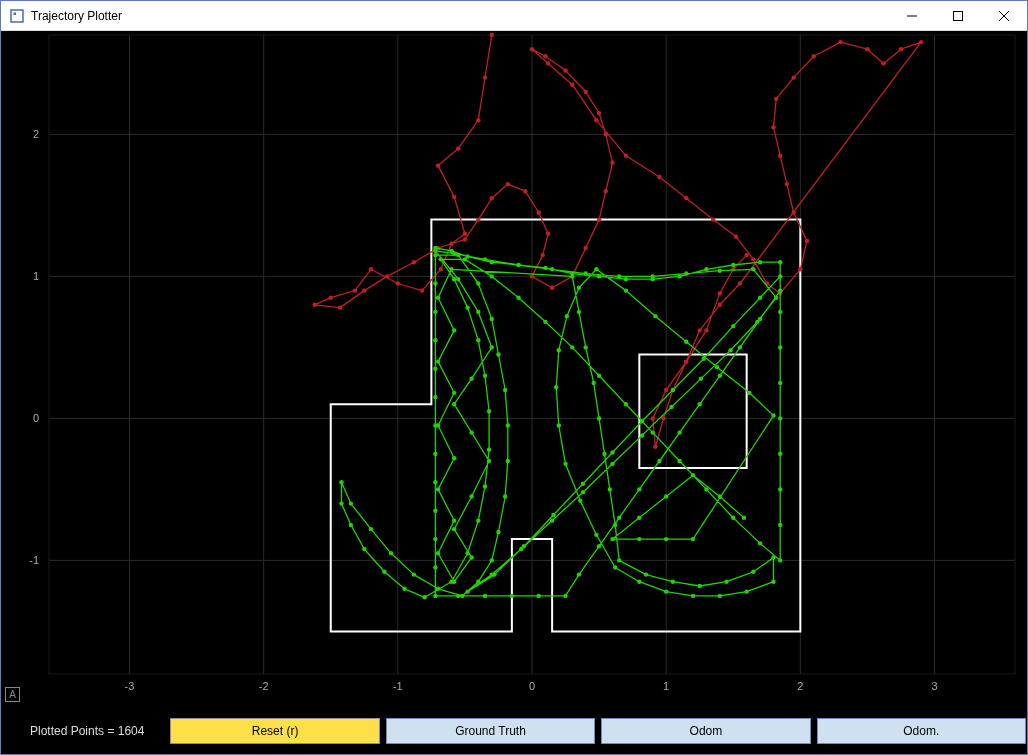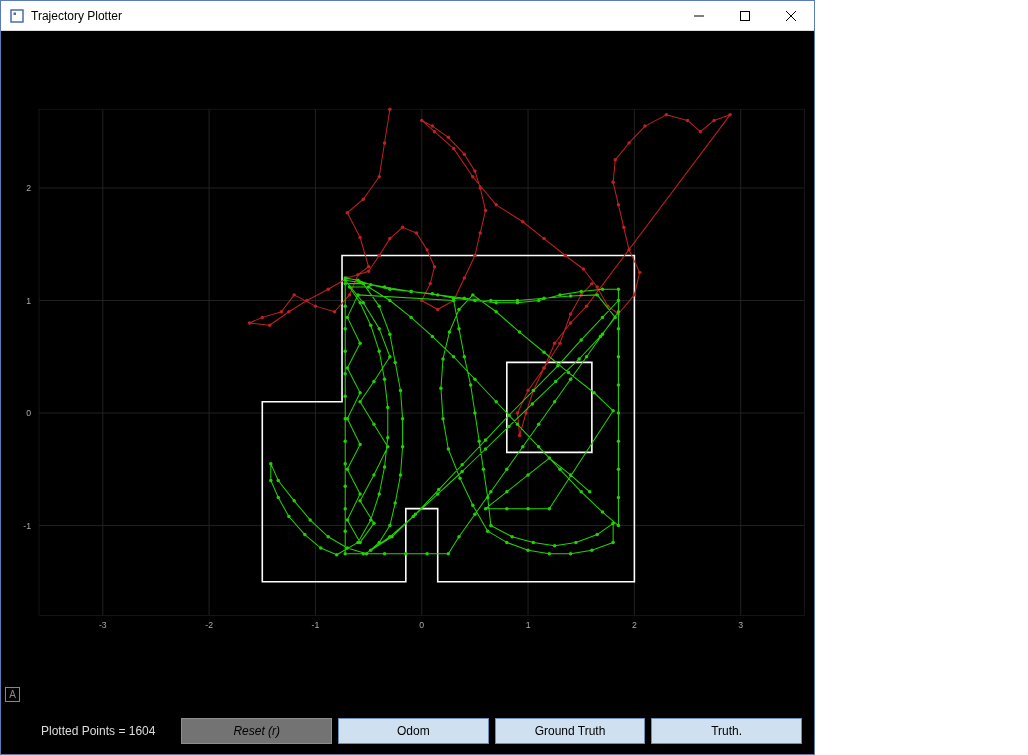--- a/index.html
+++ b/index.html
@@ -5,21 +5,21 @@
   * { box-sizing: border-box; margin: 0; padding: 0; }
   body {
     font-family: "Segoe UI", Tahoma, sans-serif;
     font-size: 12px;
     background: #fff;
     width: 1028px;
     height: 755px;
     overflow: hidden;
   }
   .window {
-    width: 815px;
+    width: 1028px;
     height: 755px;
     border: 1px solid #5a7db8;
     background: #fff;
     display: flex;
     flex-direction: column;
   }
   .titlebar {
     height: 30px;
     background: #fff;
     display: flex;
@@ -75,44 +75,43 @@
     background:#000;
   }
 
   .bottom-bar {
     position:absolute;
     left:0;right:0;bottom:0;
     height:46px;
     background:#000;
     display:flex;
     align-items:center;
-    padding:0 12px;
+    padding:0 1px;
     gap:6px;
   }
   .status {
     color:#ddd;
     font-size:12px;
     margin-left:28px;
     margin-right:20px;
     white-space:nowrap;
   }
   .btn {
     flex:1;
     height:26px;
     font-size:12px;
     border:1px solid #6e8db8;
     display:flex;align-items:center;justify-content:center;
     cursor:pointer;
     user-select:none;
   }
   .btn.default {
-    background:#737373;
+    background:#fde047;
     color:#000;
     border-color:#8e8e8e;
-    font-style:italic;
   }
   .btn.toggle {
     background:#cfe0f0;
     color:#000;
   }
 </style>
 </head>
 <body>
 
 <div class="window">
@@ -456,18 +455,18 @@
           <circle cx="718.8333333333333" cy="465.5" r="2.2" fill="#22d300"></circle>
           <circle cx="742.9833333333333" cy="486.79999999999995" r="2.2" fill="#22d300"></circle>
         </g>
       </svg>
 
     <div class="a-marker">A</div>
 
     <div class="bottom-bar">
       <span class="status">Plotted Points = 1604</span>
       <div class="btn default">Reset (r)</div>
+      <div class="btn toggle">Ground Truth</div>
       <div class="btn toggle">Odom</div>
-      <div class="btn toggle">Ground Truth</div>
-      <div class="btn toggle">Truth.</div>
+      <div class="btn toggle">Odom.</div>
     </div>
   </div>
 </div>
 
 </body></html>

